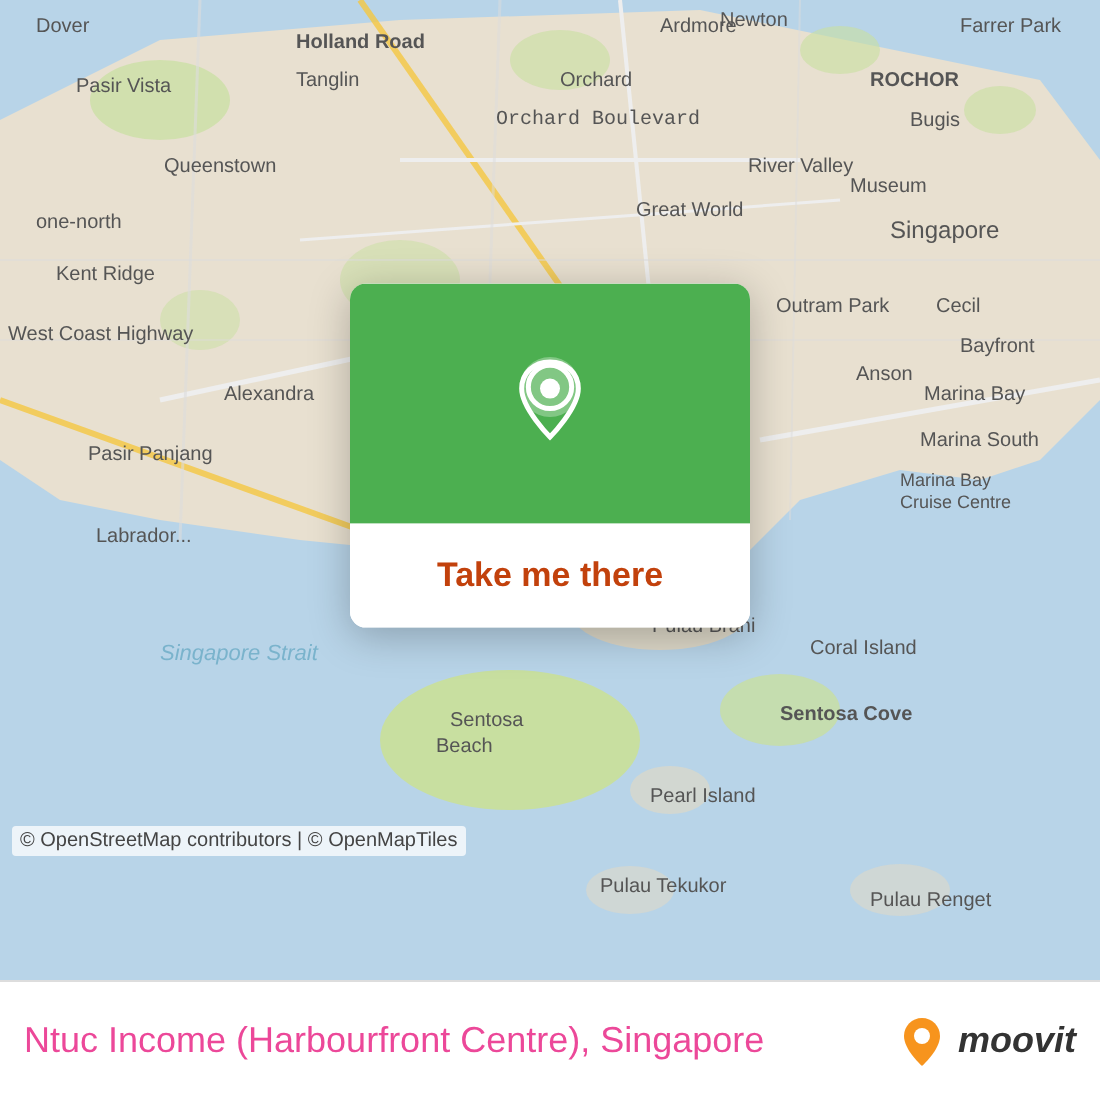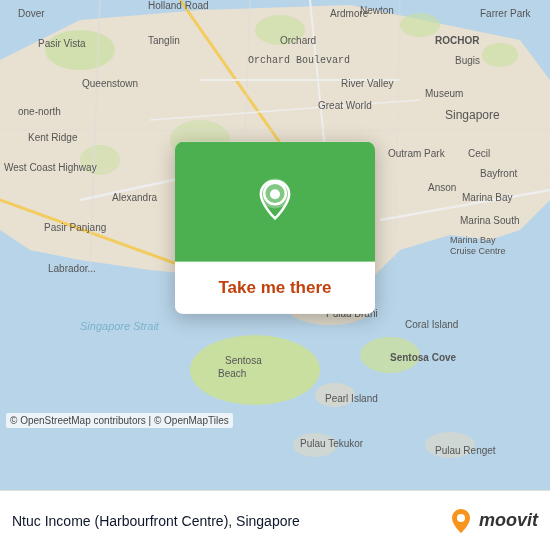--- a/index.html
+++ b/index.html
@@ -33,23 +33,23 @@
       height: 60px;
       background: white;
       display: flex;
       align-items: center;
       justify-content: space-between;
       padding: 0 12px;
       border-top: 1px solid #ddd;
     }
 
     #place-name {
-      font-size: 14px;
+      font-size: 18px;
       font-weight: 500;
-      color: #0f172a;
+      color: #ec4899;
       flex: 1;
     }
 
     #moovit-logo {
       display: flex;
       align-items: center;
       gap: 4px;
     }
 
     .moovit-icon {
@@ -169,32 +169,32 @@
     <line x1="250" y1="0" x2="240" y2="280" stroke="#ddd" stroke-width="1.5" opacity="0.5"></line>
     <line x1="400" y1="0" x2="395" y2="260" stroke="#ddd" stroke-width="1" opacity="0.5"></line>
     <line x1="0" y1="130" x2="550" y2="130" stroke="#ddd" stroke-width="1" opacity="0.5"></line>
     <line x1="0" y1="170" x2="550" y2="170" stroke="#ddd" stroke-width="1" opacity="0.4"></line>
 
     <text x="80" y="330" fill="#7ab3cc" font-size="11" font-style="italic" font-family="Arial">Singapore Strait</text>
   </svg>
 
   <div>
     <span class="map-label" style="left:18px;top:8px;">Dover</span>
-    <span class="map-label" style="left:148px;top:0;">Holland Road</span>
+    <span class="map-label" style="left:148px;top:16px;font-weight:bold;">Holland Road</span>
     <span class="map-label" style="left:330px;top:8px;">Ardmore</span>
     <span class="map-label" style="left:360px;top:5px;font-weight:500;">Newton</span>
     <span class="map-label" style="left:480px;top:8px;">Farrer Park</span>
     <span class="map-label" style="left:148px;top:35px;">Tanglin</span>
     <span class="map-label" style="left:280px;top:35px;">Orchard</span>
     <span class="map-label" style="left:435px;top:35px;font-weight:600;">ROCHOR</span>
     <span class="map-label" style="left:455px;top:55px;">Bugis</span>
     <span class="map-label" style="left:38px;top:38px;">Pasir Vista</span>
     <span class="map-label" style="left:248px;top:55px;font-family:Liberation Mono, monospace;">Orchard Boulevard</span>
     <span class="map-label" style="left:82px;top:78px;">Queenstown</span>
-    <span class="map-label" style="left:298px;top:78px;padding-left:43px;">River Valley</span>
+    <span class="map-label" style="left:331px;top:78px;padding-left:43px;">River Valley</span>
     <span class="map-label" style="left:318px;top:100px;">Great World</span>
     <span class="map-label" style="left:425px;top:88px;">Museum</span>
     <span class="map-label" style="left:445px;top:108px;font-size:12px;font-weight:500;">Singapore</span>
     <span class="map-label" style="left:18px;top:106px;">one-north</span>
     <span class="map-label" style="left:28px;top:132px;">Kent Ridge</span>
     <span class="map-label" style="left:4px;top:162px;font-size:10px;">West Coast Highway</span>
     <span class="map-label" style="left:388px;top:148px;">Outram Park</span>
     <span class="map-label" style="left:468px;top:148px;">Cecil</span>
     <span class="map-label" style="left:480px;top:168px;">Bayfront</span>
     <span class="map-label" style="left:112px;top:192px;">Alexandra</span>

